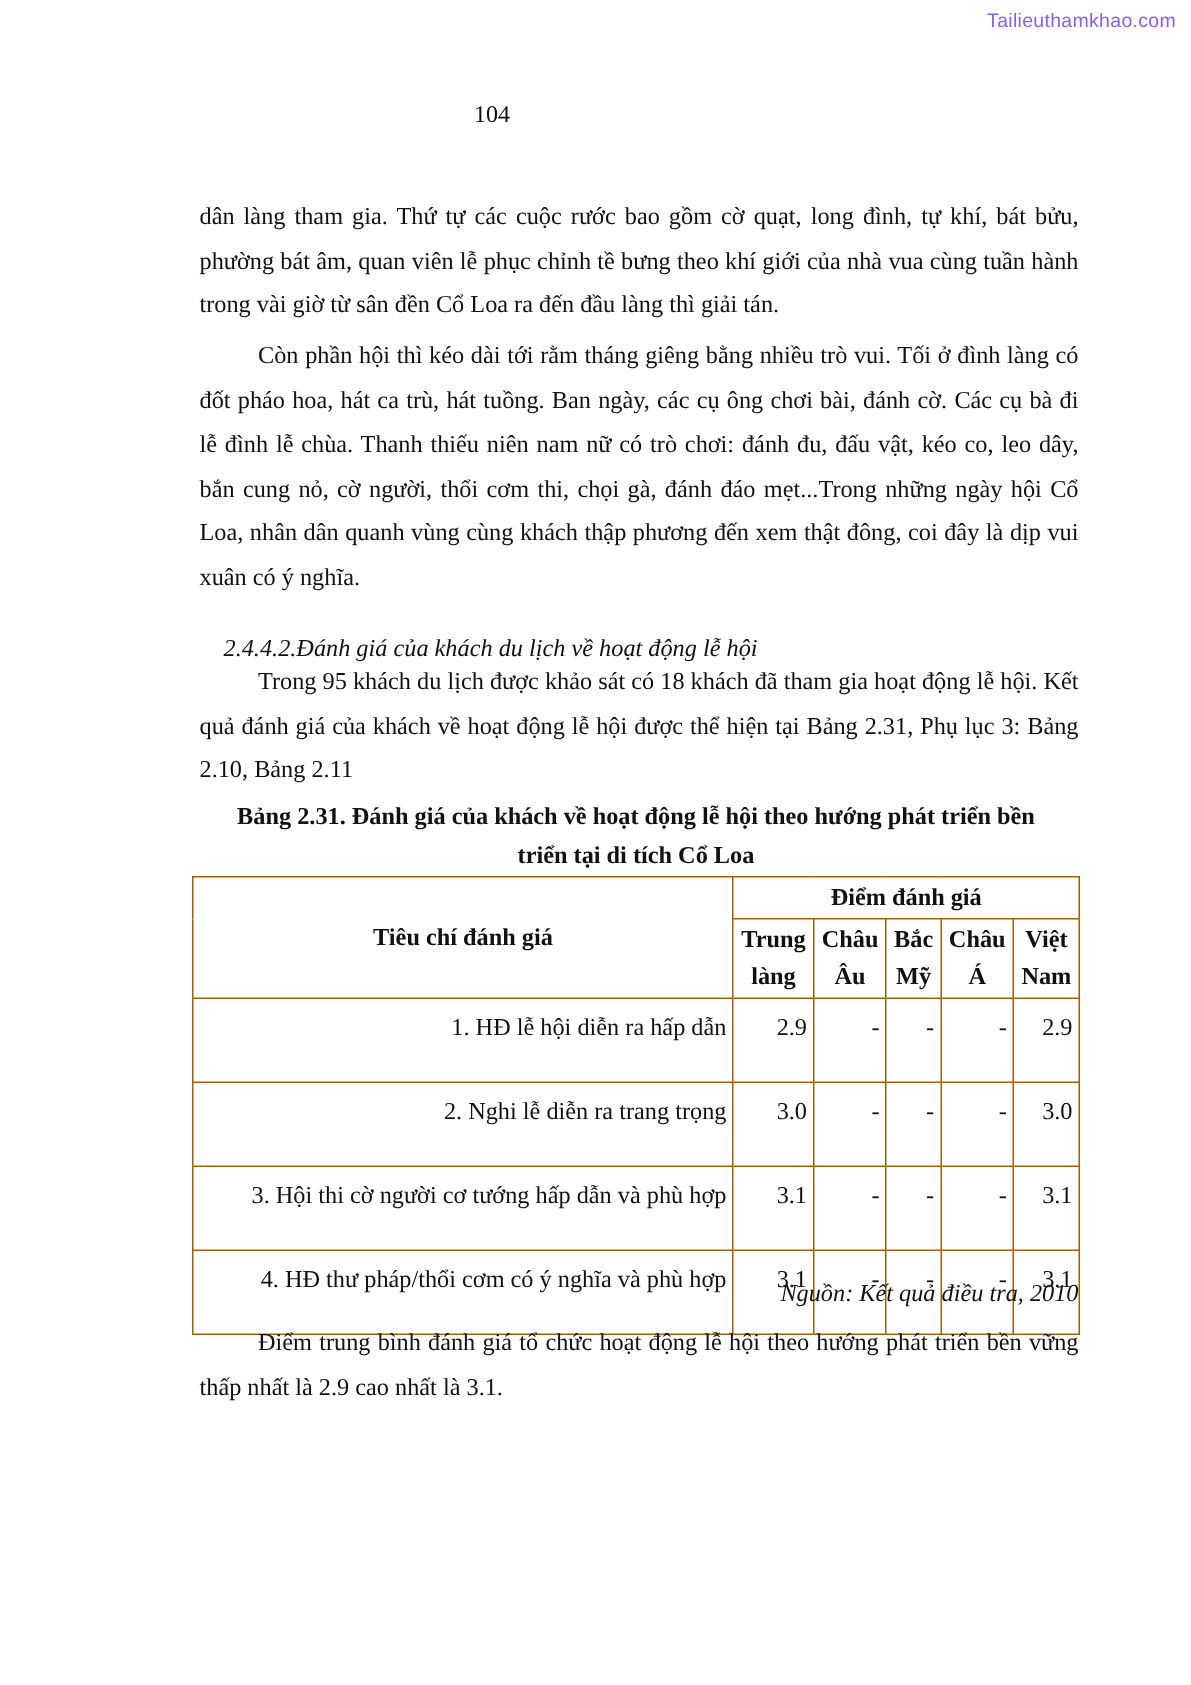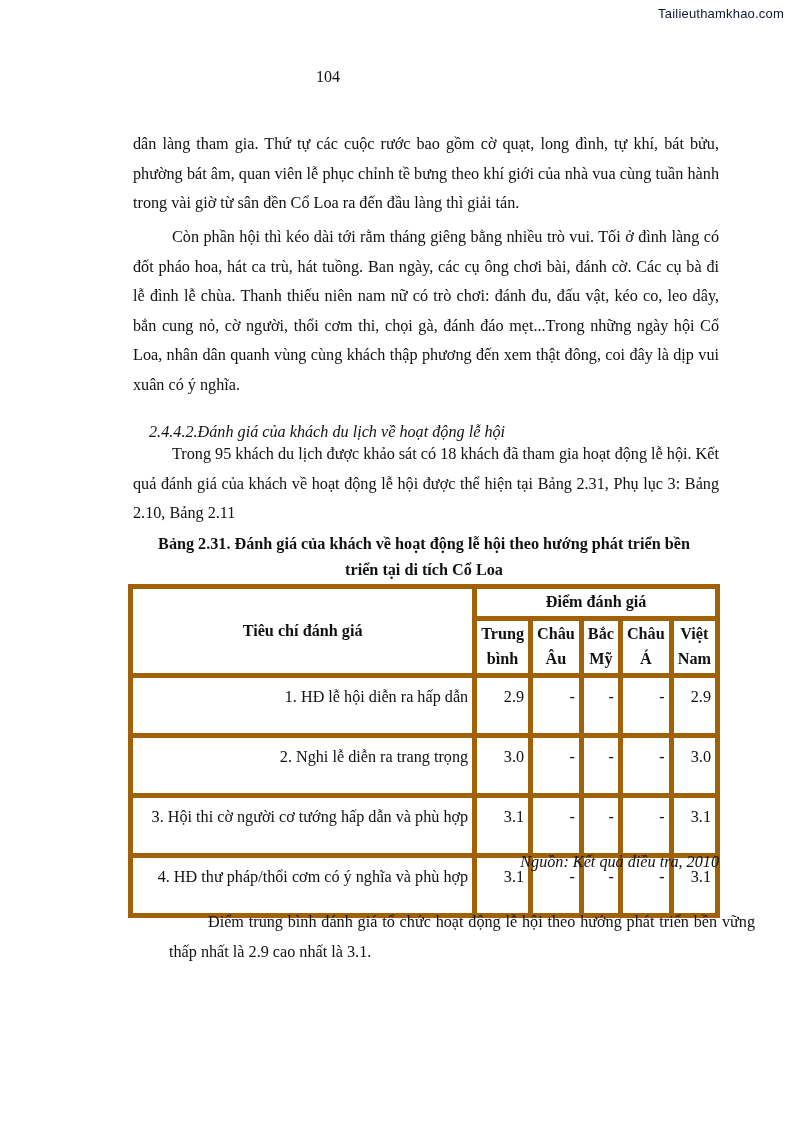--- a/index.html
+++ b/index.html
@@ -4,21 +4,21 @@
 <style>
   html, body { margin: 0; padding: 0; background: #ffffff; }
   body {
     width: 794px; height: 1123px; position: relative; overflow: hidden;
     font-family: "Liberation Serif", "DejaVu Serif", serif;
     color: #111111;
   }
   .watermark {
     position: absolute; top: 6px; right: 10px;
     font-family: "Liberation Sans", "DejaVu Sans", sans-serif;
-    font-size: 13px; color: #0f172a; letter-spacing: 0.2px;
+    font-size: 13px; color: #8b5cf6; letter-spacing: 0.2px;
   }
   .page-number {
     position: absolute; top: 68px; left: 0; width: 656px;
     text-align: center; font-size: 16px;
   }
   .para {
     position: absolute; left: 133px; width: 586px;
     font-size: 16.2px; line-height: 29.6px;
     text-align: justify; margin: 0;
   }
@@ -31,21 +31,21 @@
     position: absolute; left: 128px; width: 592px; top: 531px;
     font-size: 16.2px; font-weight: bold; text-align: center;
     line-height: 26px; margin: 0;
   }
   table.eval {
     position: absolute; left: 128px; top: 584px;
     width: 592px; border-collapse: collapse;
     font-size: 16.2px;
   }
   table.eval td, table.eval th {
-    border: 5px solid #a16207; padding: 0 4px;
+    border: 1px solid #a16207; padding: 0 4px;
   }
   table.eval th { font-weight: bold; }
   .col-criteria { width: 348px; }
   .col-tb { width: 46px; }
   .col-au { width: 40px; }
   .col-bm { width: 28px; }
   .col-ca { width: 38px; }
   .col-vn { width: 38px; }
   .h-criteria { text-align: center; vertical-align: middle; height: 78px; }
   .h-group { text-align: center; height: 27px; }
@@ -86,21 +86,21 @@
       <col class="col-bm">
       <col class="col-ca">
       <col class="col-vn">
   </colgroup>
   <tbody>
       <tr>
     <th rowspan="2" class="h-criteria">Tiêu chí đánh giá</th>
     <th colspan="5" class="h-group">Điểm đánh giá</th>
   </tr>
   <tr>
-    <th class="h-sub"><span>Trung</span><br><span>bình</span></th>
+    <th class="h-sub"><span>Trung</span><br><span>làng</span></th>
     <th class="h-sub"><span>Châu</span><br><span>Âu</span></th>
     <th class="h-sub"><span>Bắc</span><br><span>Mỹ</span></th>
     <th class="h-sub"><span>Châu</span><br><span>Á</span></th>
     <th class="h-sub"><span>Việt</span><br><span>Nam</span></th>
   </tr>
   <tr class="data-row">
     <td class="crit">1. HĐ lễ hội diễn ra hấp dẫn</td>
     <td class="num">2.9</td>
     <td class="num">-</td>
     <td class="num">-</td>
@@ -129,13 +129,13 @@
     <td class="num">-</td>
     <td class="num">-</td>
     <td class="num">-</td>
     <td class="num">3.1</td>
   </tr>
 </tbody>
   </table>
 
 <p class="source">Nguồn: Kết quả điều tra, 2010</p>
 
-<p class="para indent" style="top:908px;margin-left:36px;">Điểm trung bình đánh giá tổ chức hoạt động lễ hội theo hướng phát triển bền vững thấp nhất là 2.9 cao nhất là 3.1.</p>
+<p class="para indent" style="top:881px;">Điểm trung bình đánh giá tổ chức hoạt động lễ hội theo hướng phát triển bền vững thấp nhất là 2.9 cao nhất là 3.1.</p>
 
 </body></html>

